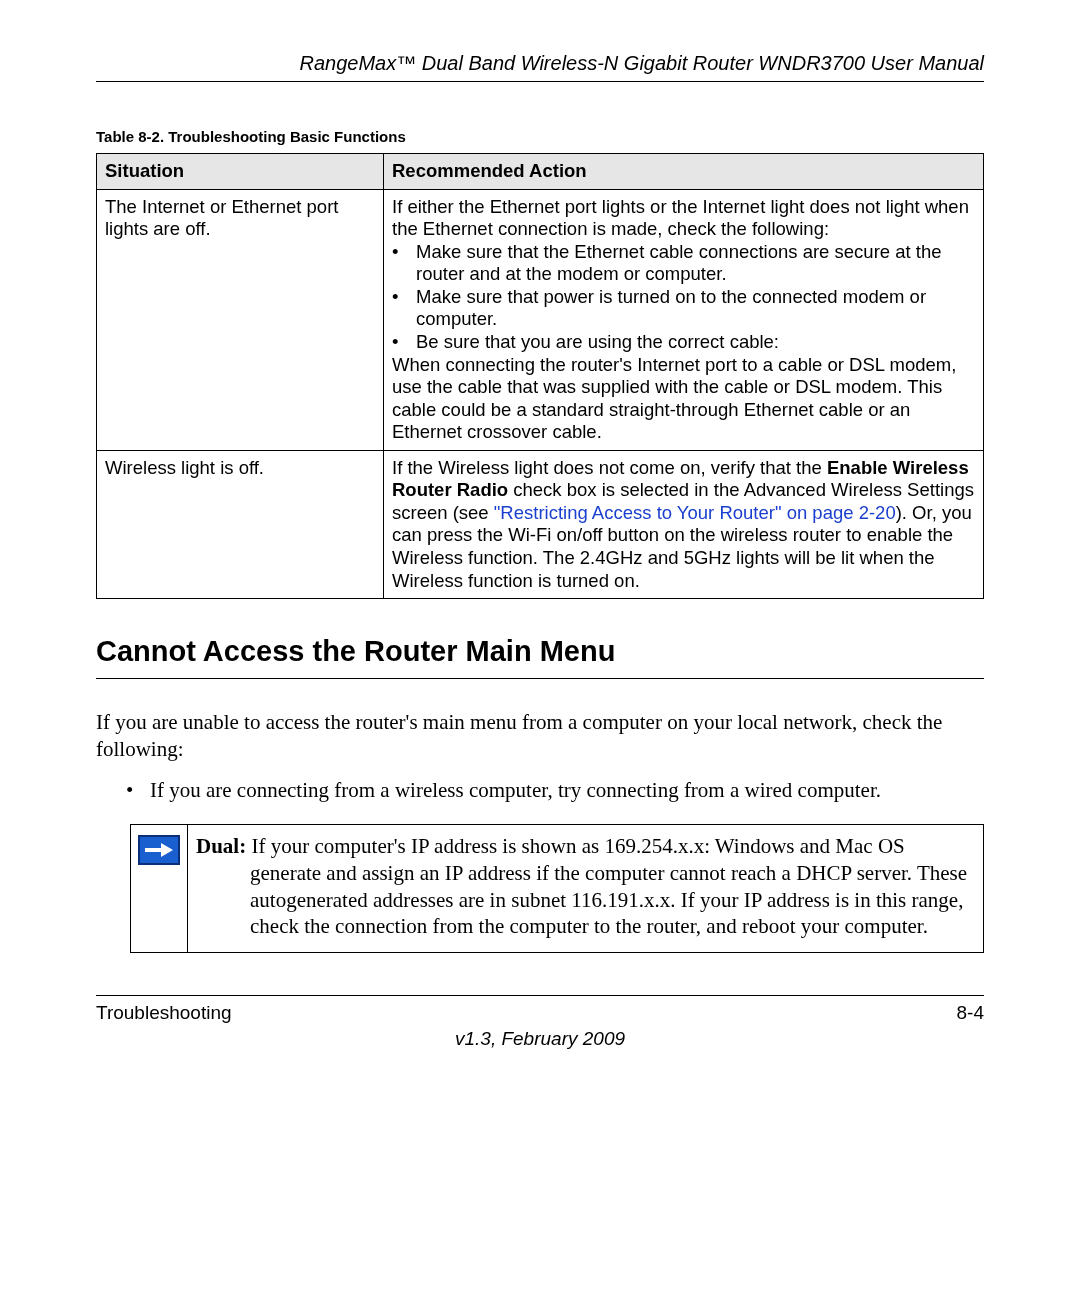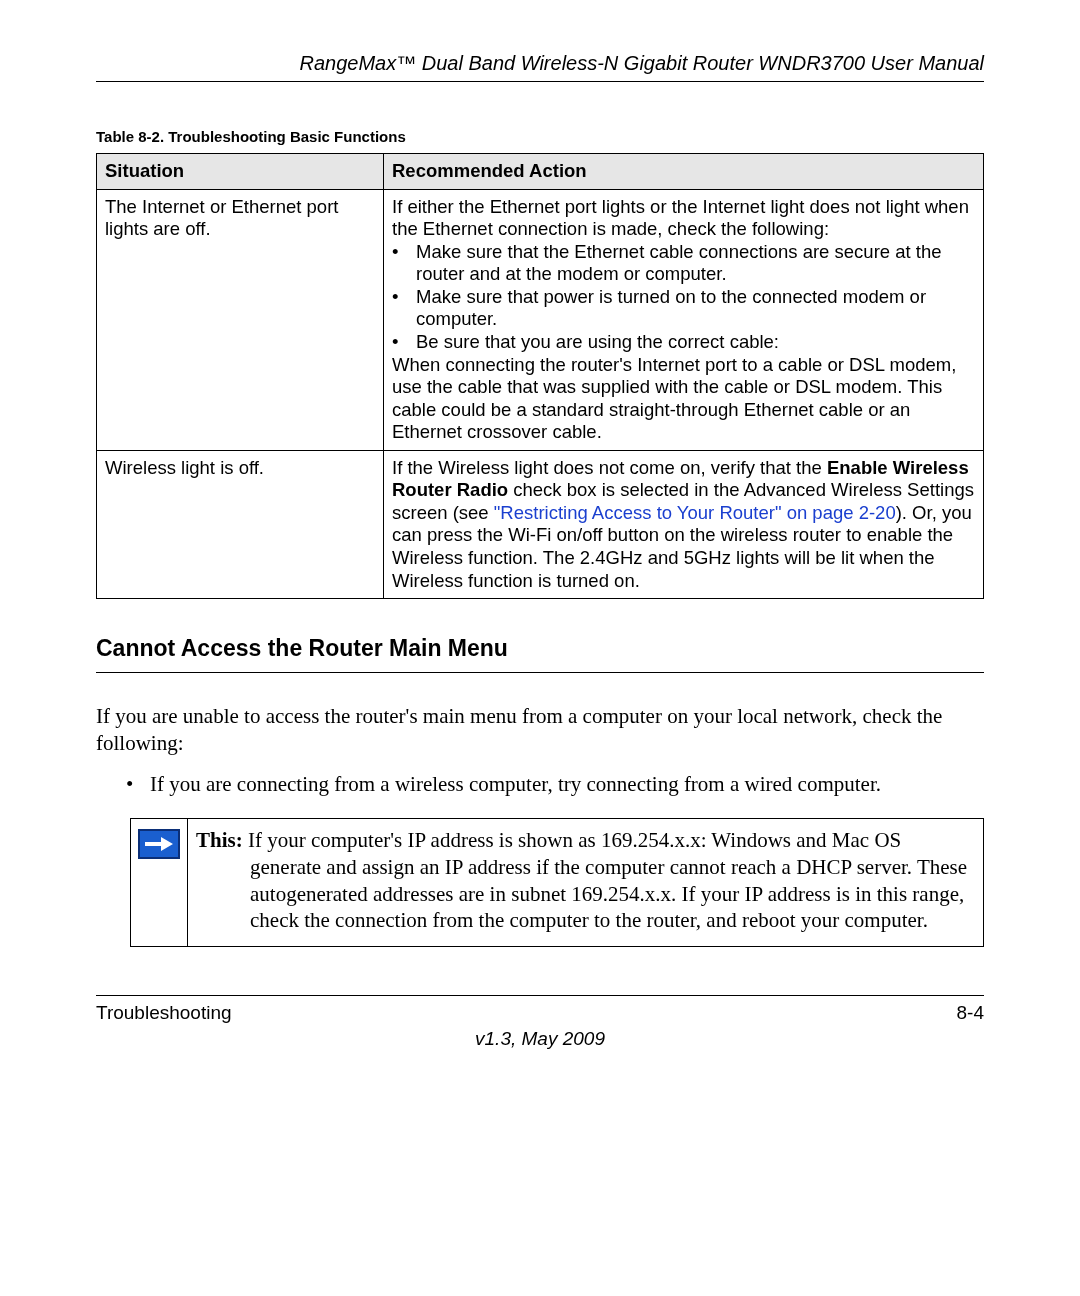--- a/index.html
+++ b/index.html
@@ -51,21 +51,21 @@
     background: #e6e6e6;
     font-weight: bold;
   }
   table.troubleshoot td.col-a { width: 270px; }
   .bullet-row { display: flex; }
   .bullet-row .b { width: 14px; flex-shrink: 0; }
   .bullet-row .bi { padding-left: 10px; }
   .section-head {
     font-family: Arial, Helvetica, sans-serif;
     font-weight: bold;
-    font-size: 23px;
+    font-size: 29px;
     margin-top: 36px;
     padding-bottom: 10px;
     border-bottom: 1.5px solid #000;
   }
   .body-text {
     font-family: "Times New Roman", Times, serif;
     font-size: 21px;
     line-height: 1.28;
     margin-top: 30px;
   }
@@ -205,27 +205,27 @@
 
   <div class="note-box">
     <div class="note-icon-cell">
       <div class="note-icon">
         <svg width="28" height="16" viewBox="0 0 28 16">
             <path d="M0 6 H16 V1 L28 8 L16 15 V10 H0 Z" fill="#fff"></path>
           </svg>
       </div>
     </div>
     <div class="note-text-cell">
-      <span class="note-label">This:</span><span> If your computer's IP address is shown as 169.254.x.x: Windows and Mac OS</span>
-      <span class="note-body">generate and assign an IP address if the computer cannot reach a DHCP server. These autogenerated addresses are in subnet 169.254.x.x. If your IP address is in this range, check the connection from the computer to the router, and reboot your computer.</span>
+      <span class="note-label">Dual:</span><span> If your computer's IP address is shown as 169.254.x.x: Windows and Mac OS</span>
+      <span class="note-body">generate and assign an IP address if the computer cannot reach a DHCP server. These autogenerated addresses are in subnet 116.191.x.x. If your IP address is in this range, check the connection from the computer to the router, and reboot your computer.</span>
     </div>
   </div>
 
   <div class="footer">
     <div class="footer-rule"></div>
     <div class="footer-row">
       <span>Troubleshooting</span>
       <span>8-4</span>
     </div>
-    <div class="footer-version">v1.3, May 2009</div>
+    <div class="footer-version">v1.3, February 2009</div>
   </div>
 
 </div>
 
 </body></html>

